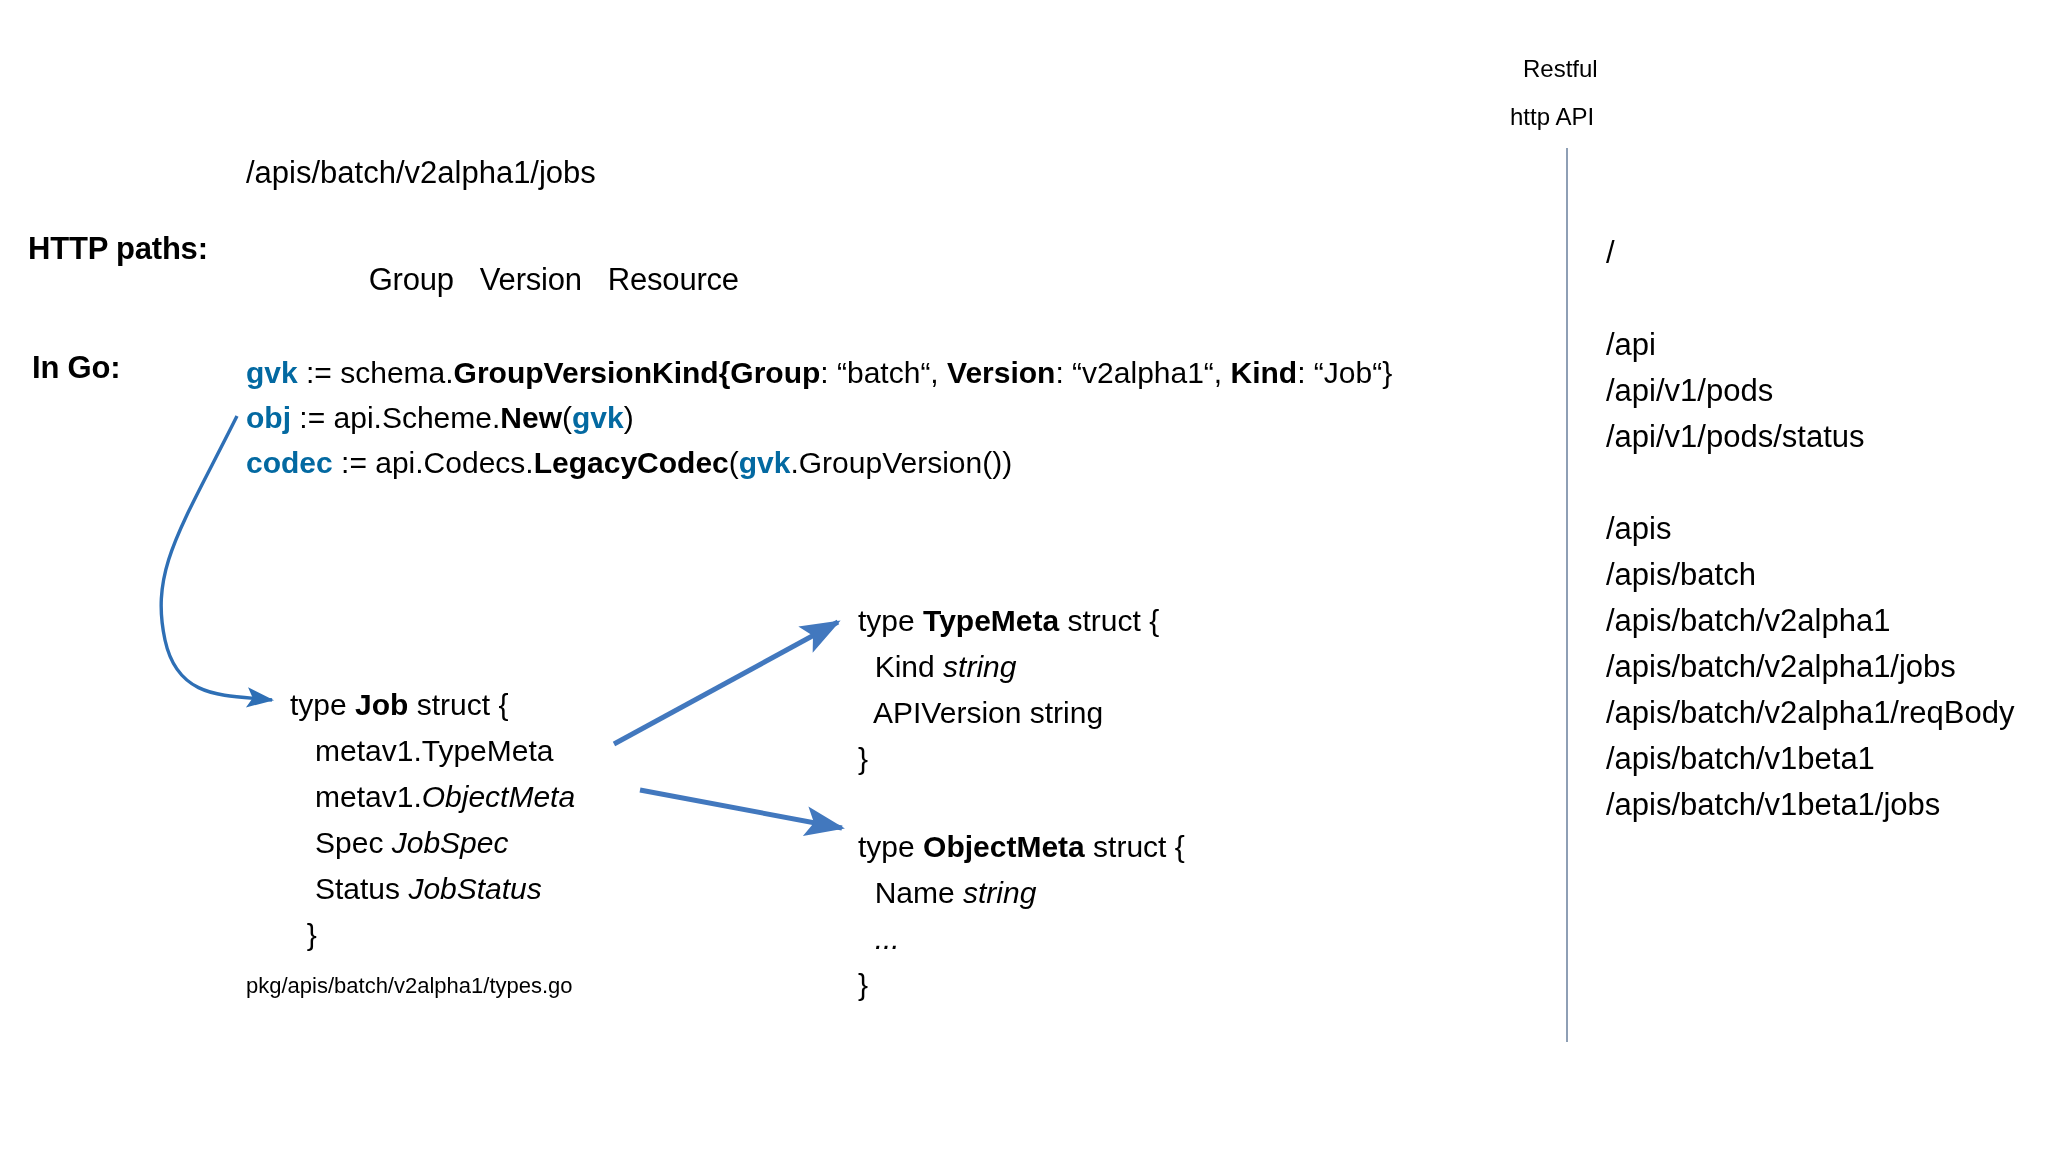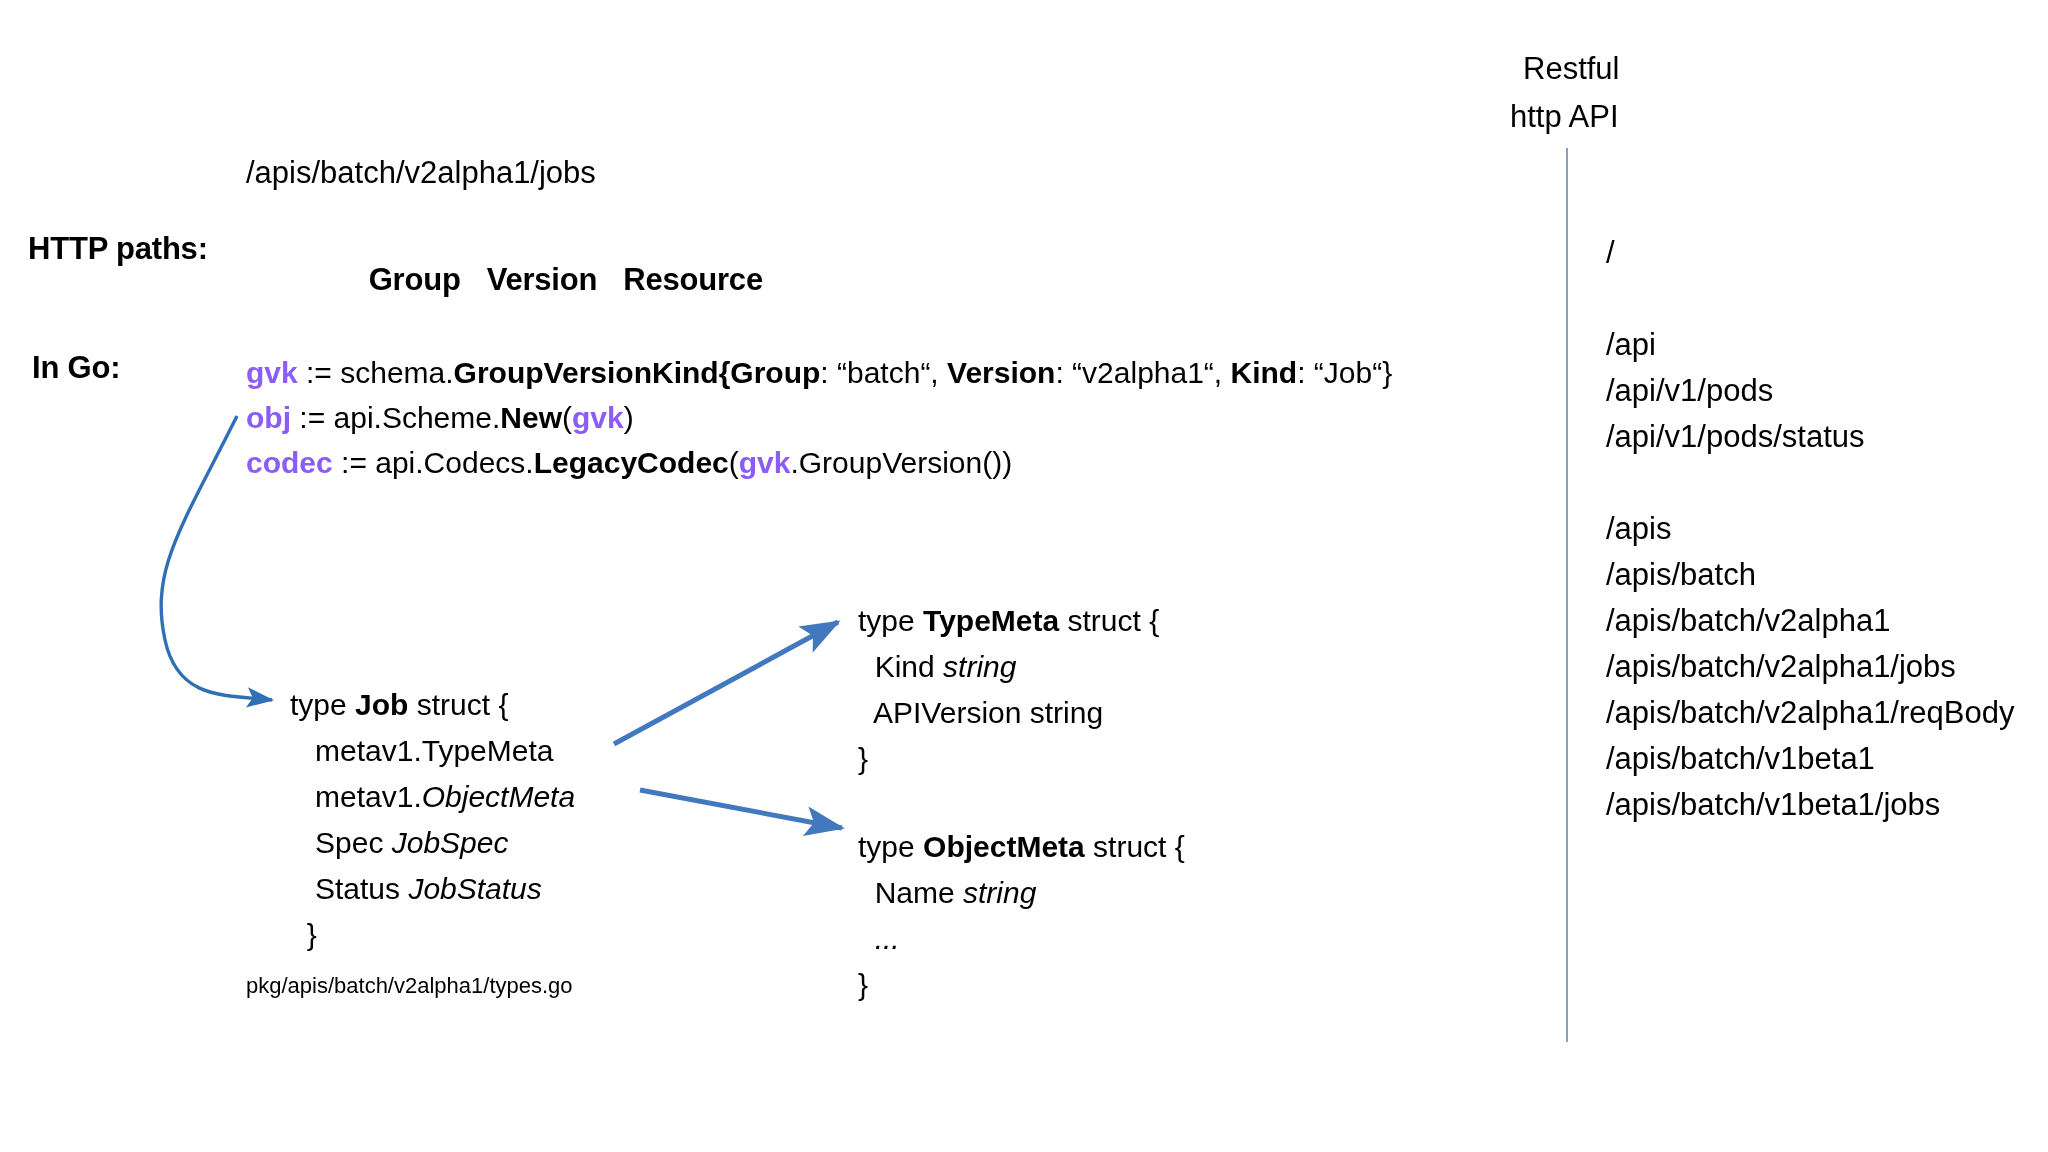--- a/index.html
+++ b/index.html
@@ -16,40 +16,40 @@
     font-family: "Liberation Sans", sans-serif;
     color: #000000;
   }
 
   .abs { position: absolute; }
 
   
   .t        { white-space: pre; line-height: 1.0; }
   .bold     { font-weight: bold; }
   .ital     { font-style: italic; }
-  .blue     { color: #8b5cf6; }
+  .blue     { color: #0369a1; }
 
   
   #label-http-paths {
     left: 28px; top: 233px;
     font-size: 31px; font-weight: bold; letter-spacing: -0.2px;
   }
   #label-in-go {
     left: 32px; top: 352px;
     font-size: 31px; font-weight: bold; letter-spacing: -0.2px;
   }
 
   
   #sample-url {
     left: 246px; top: 157px;
     font-size: 31px;
   }
   #path-parts {
     left: 335px; top: 233px;
-    font-size: 31px; font-weight: bold; letter-spacing: -0.2px;
+    font-size: 31px; font-weight: normal; letter-spacing: -0.2px;
   }
   #path-parts .gap  { display: inline-block; width: 26px; }
 
   
   #go-code {
     left: 246px; top: 350px;
     font-size: 30px;
   }
   #go-code .ln {
     display: block;
@@ -78,21 +78,21 @@
   }
 
   
   #divider {
     left: 1566px; top: 148px;
     width: 2px; height: 894px;
     background: #8E9FB5;
   }
   #restful-title {
     left: 1510px; top: 45px;
-    font-size: 31px; line-height: 48px;
+    font-size: 24px; line-height: 48px;
   }
   #restful-title .ln { display: block; white-space: pre; }
   #restful-title .ln:first-child { padding-left: 13px; }
 
   #api-list {
     left: 1606px; top: 230px;
     font-size: 31px;
   }
   #api-list .ln {
     display: block;

